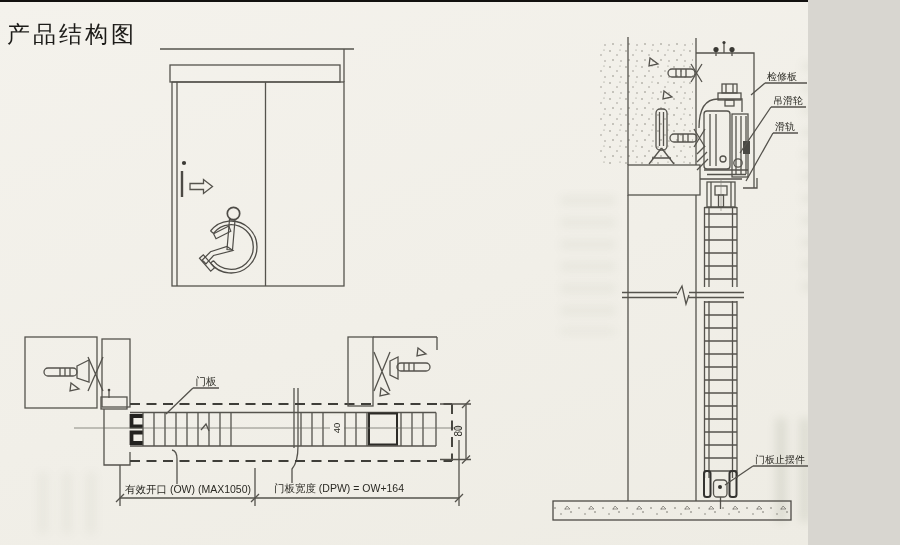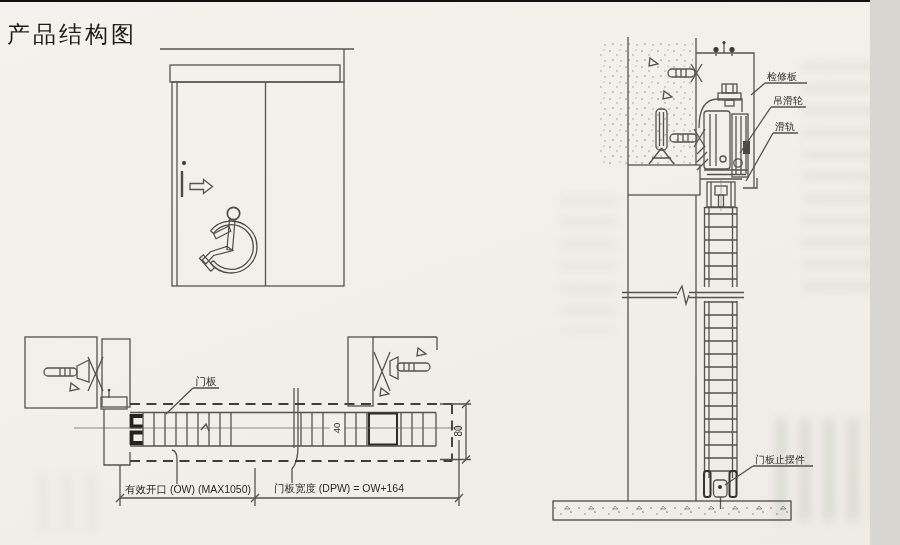--- a/index.html
+++ b/index.html
@@ -1,17 +1,17 @@
 <!DOCTYPE html>
 <html><head>
 <meta charset="utf-8">
 <style>
   html,body{margin:0;padding:0;background:#d8d6d0;}
   .page{
-    position:relative;width:870px;height:545px;overflow:hidden;
+    position:relative;width:808px;height:545px;overflow:hidden;
     background:linear-gradient(160deg,#f4f2ec 0%,#f1efe8 55%,#eeece4 100%);
     font-family:"Liberation Sans","DejaVu Sans",sans-serif;
   }
   .scan-border-top{position:absolute;left:0;top:0;width:900px;height:2px;background:#12110f;}
   .page-title{
     position:absolute;left:7px;top:19px;
     font-family:"Liberation Serif","DejaVu Serif",serif;
     font-size:23px;letter-spacing:3px;color:#1c1b18;white-space:nowrap;
   }
   svg.drawing{position:absolute;left:0;top:0;}

